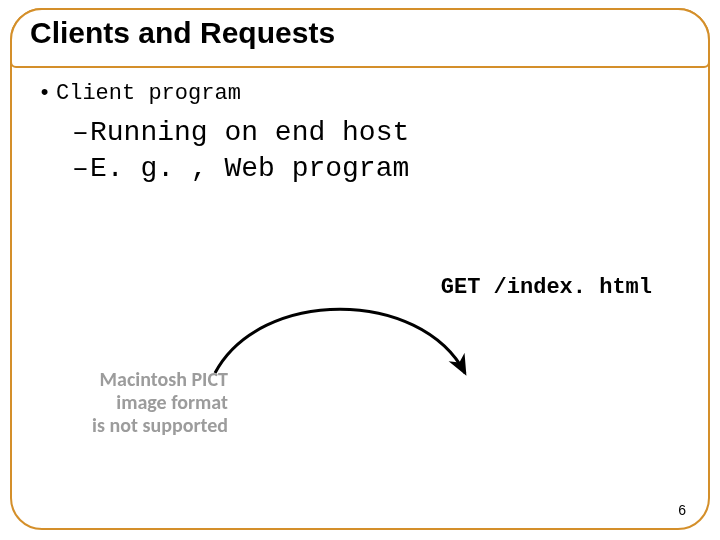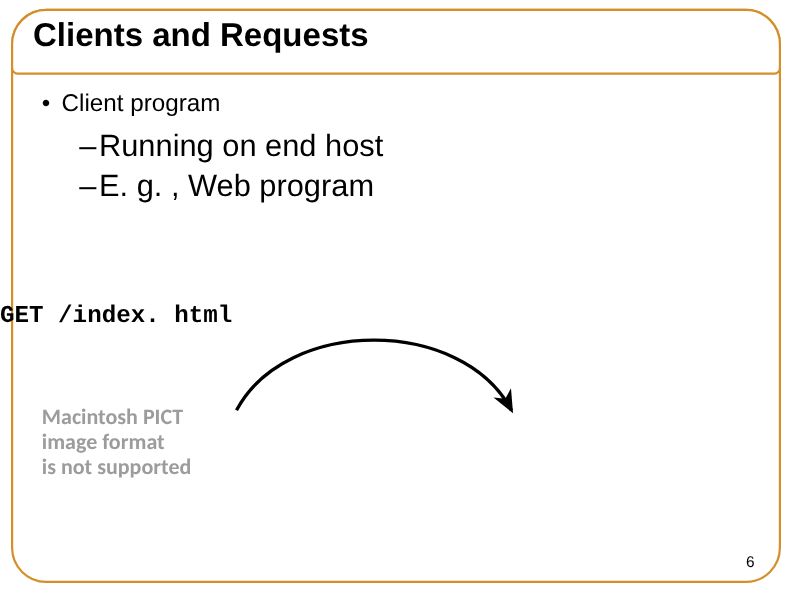--- a/index.html
+++ b/index.html
@@ -45,20 +45,21 @@
     font-size: 30px;
     font-weight: bold;
   }
   .content {
     position: absolute;
     left: 38px;
     top: 80px;
     right: 38px;
     font-size: 22px;
     line-height: 1.3;
+    font-family: Liberation Mono, monospace;
   }
   .l1 {
     margin: 0 0 6px 0;
   }
   .l1 .bullet {
     display: inline-block;
     width: 18px;
   }
   .sub {
     margin-left: 34px;
@@ -66,31 +67,31 @@
   }
   .sub .dash {
     display: inline-block;
     width: 18px;
   }
   .code-line {
     position: absolute;
     left: 0;
     width: 652px;
     top: 275px;
-    text-align: left;
+    text-align: right;
     font-family: "Courier New", Courier, monospace;
     font-size: 22px;
     font-weight: bold;
   }
   .pict-msg {
     position: absolute;
     left: 38px;
     top: 368px;
     width: 190px;
-    text-align: left;
+    text-align: right;
     font-family: Calibri, Arial, sans-serif;
     font-weight: bold;
     color: #9c9c9c;
     font-size: 20px;
     line-height: 1.15;
   }
   .page-num {
     position: absolute;
     right: 34px;
     bottom: 22px;

